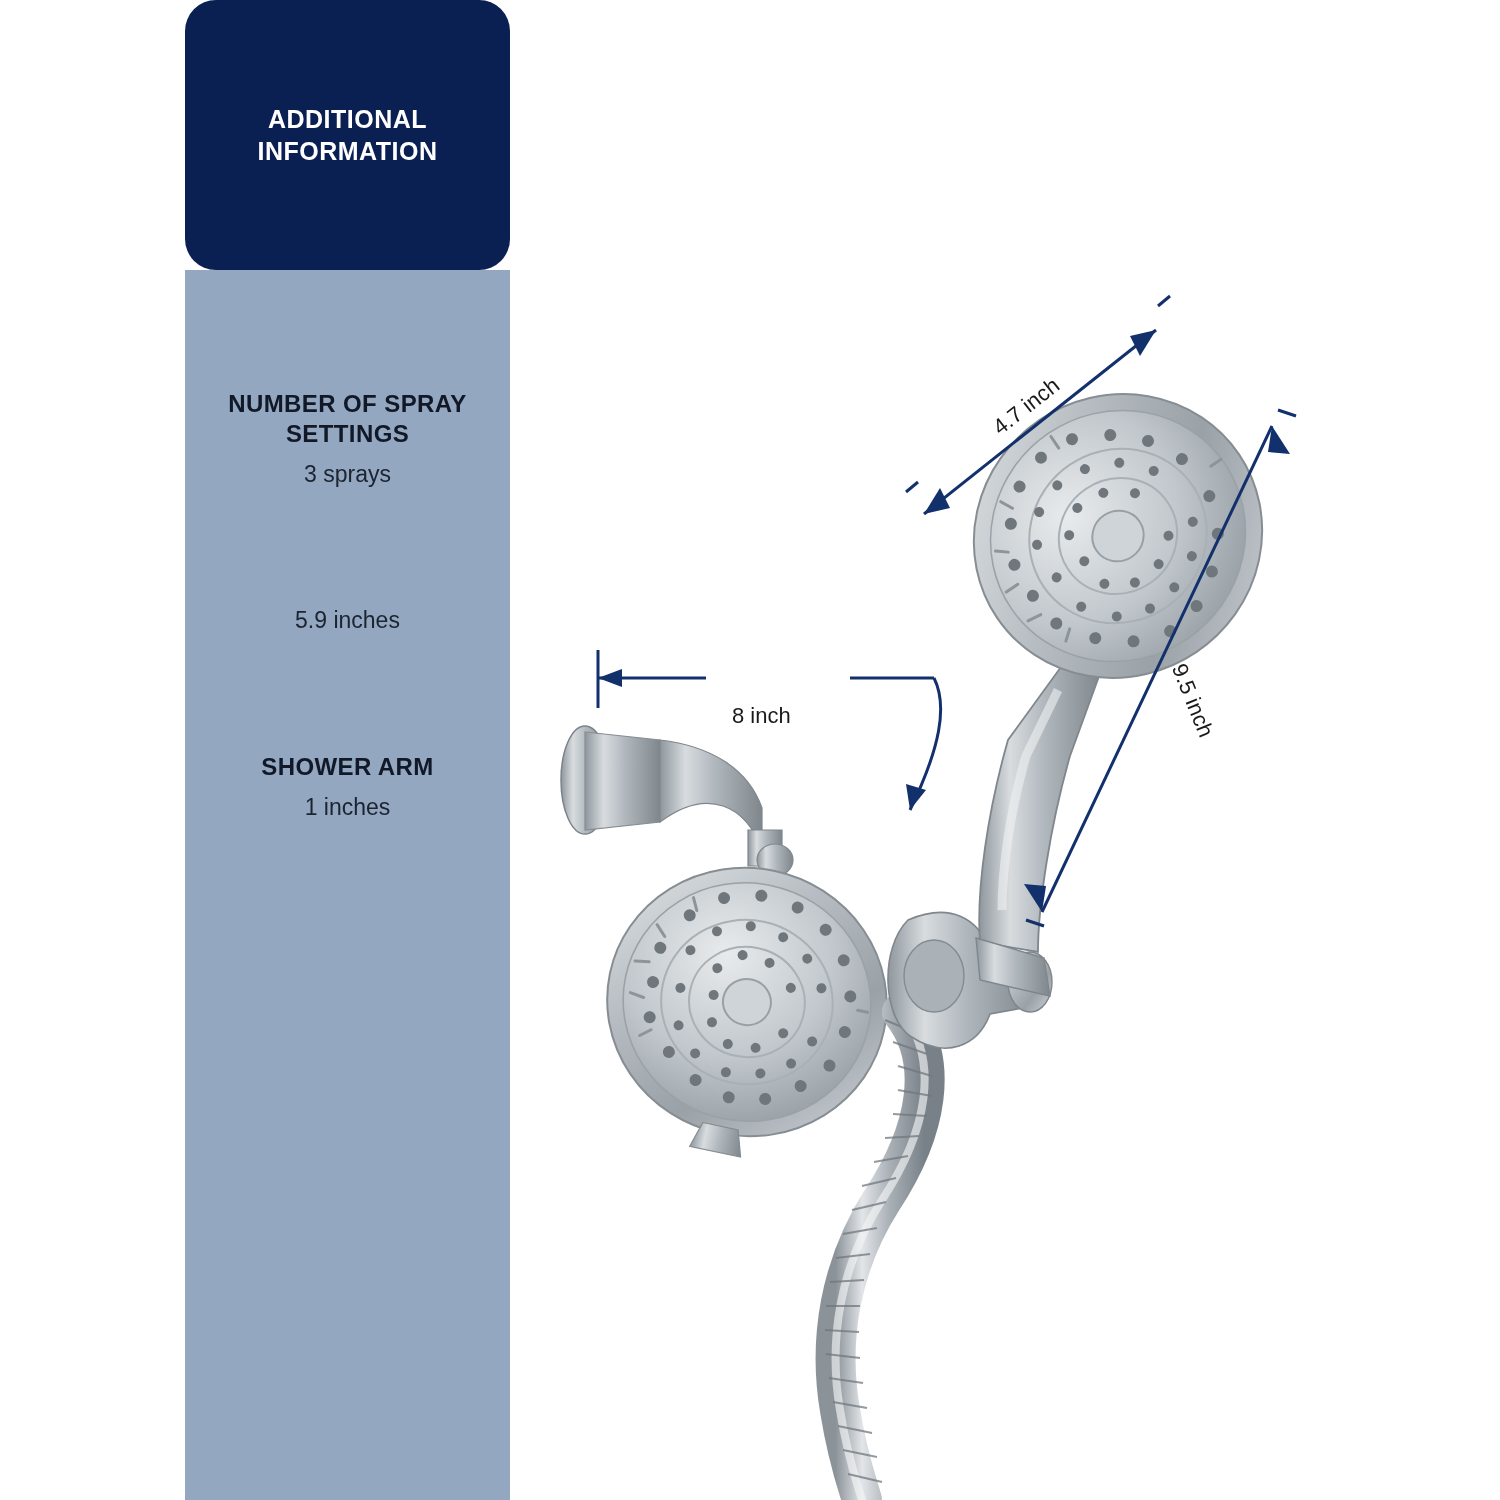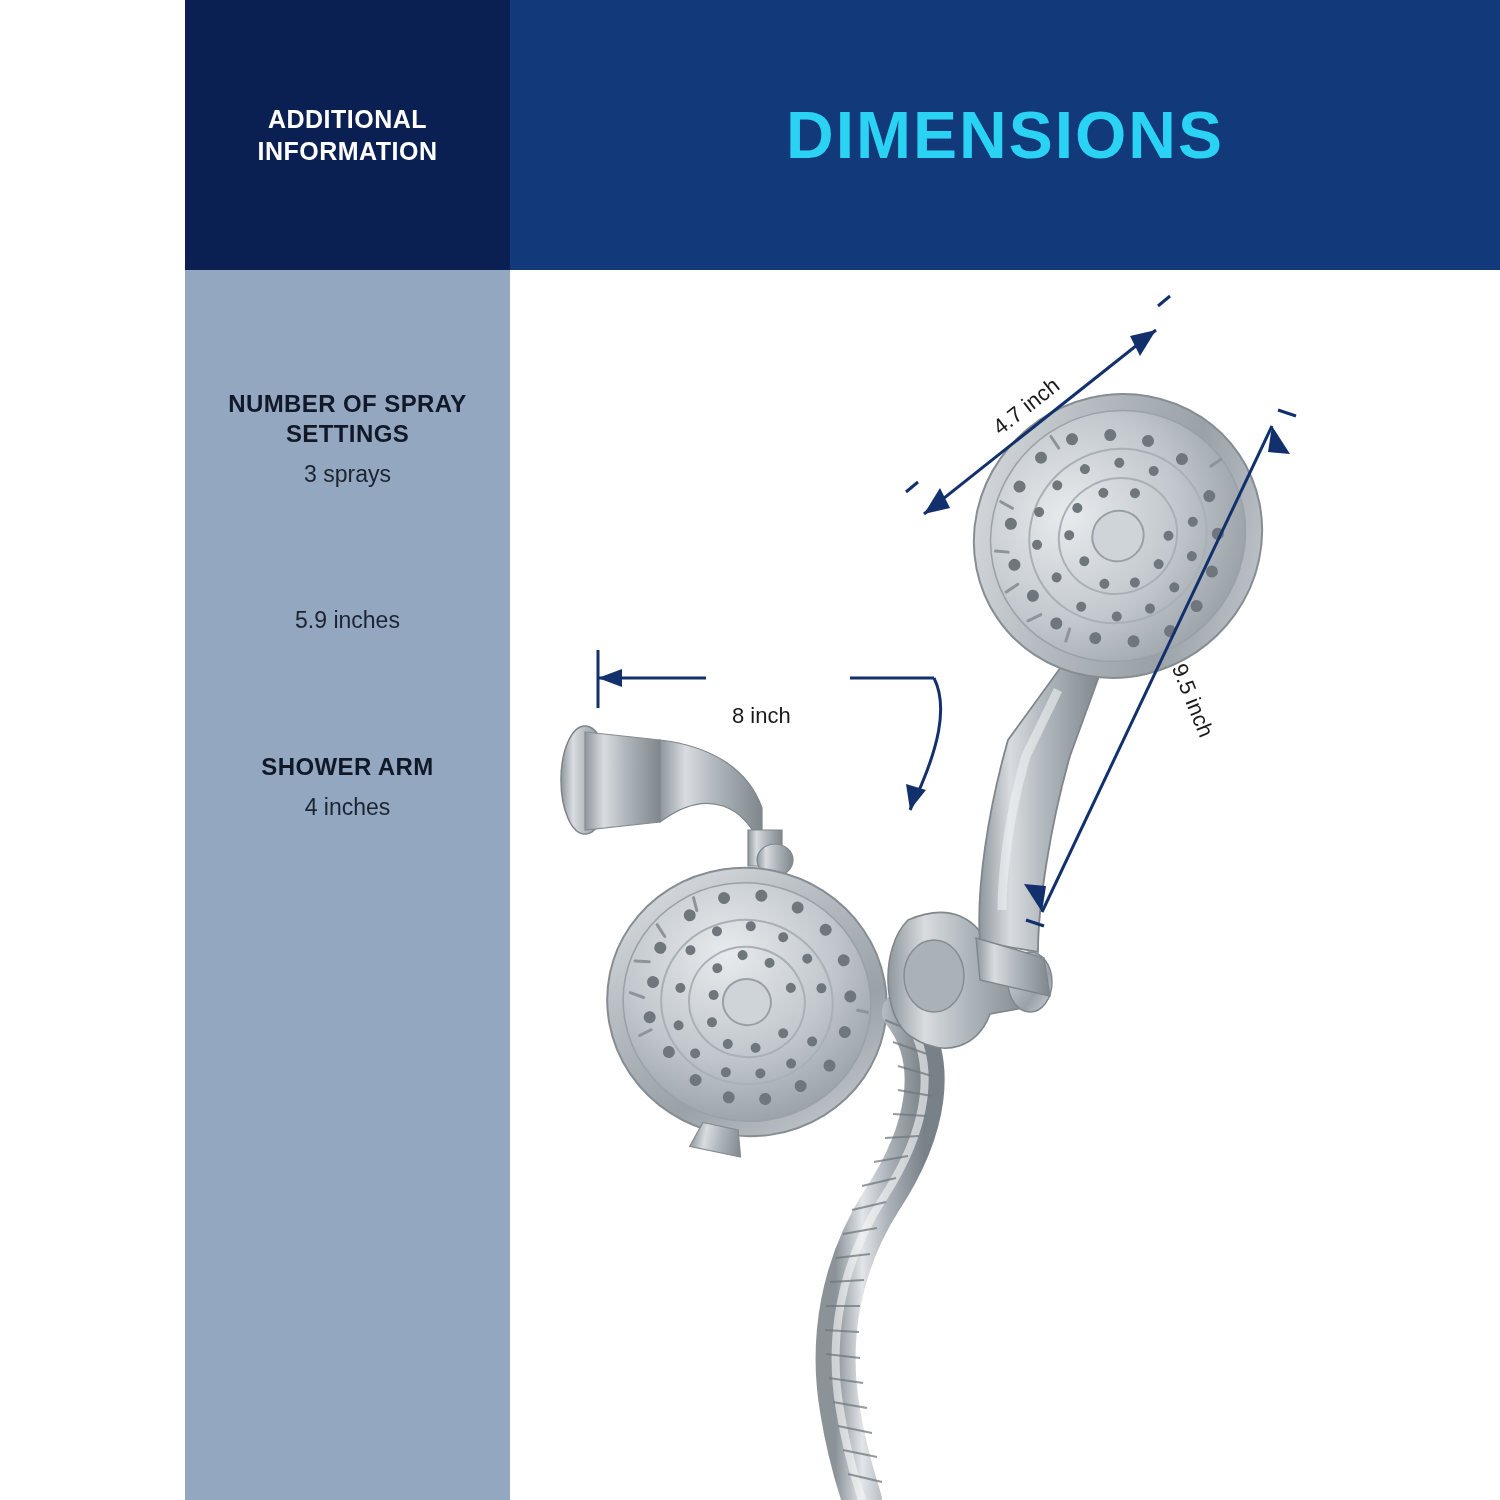--- a/index.html
+++ b/index.html
@@ -35,20 +35,21 @@
   .sidebar-header {
     position: absolute;
     left: 185px; top: 0;
     width: 325px; height: 270px;
     background: #0a1f52;
     display: flex;
     align-items: center;
     justify-content: center;
     box-sizing: border-box;
     padding: 0 18px;
+    border-radius: 31px;
   }
   .sidebar-header-text {
     color: #ffffff;
     font-size: 25px;
     font-weight: bold;
     letter-spacing: 0.5px;
     line-height: 1.28;
     text-align: center;
     text-transform: uppercase;
   }
@@ -137,38 +138,35 @@
 <body>
 
 <div class="page">
 
   <div class="gutter-left"></div>
 
   <div class="sidebar-header">
     <div class="sidebar-header-text">ADDITIONAL INFORMATION</div>
   </div>
 
-  <div class="main-header">
-    <div class="main-header-title">DIMENSIONS</div>
-  </div>
 
   <div class="sidebar">
 
     <div class="spec">
       <div class="spec-label">NUMBER OF SPRAY SETTINGS</div>
       <div class="spec-value">3 sprays</div>
     </div>
 
     <div class="spec">
       <div class="spec-value">5.9 inches</div>
     </div>
 
     <div class="spec">
       <div class="spec-label">SHOWER ARM</div>
-      <div class="spec-value">4 inches</div>
+      <div class="spec-value">1 inches</div>
     </div>
 
   </div>
 
   <div class="canvas">
 
     <svg width="990" height="1230" viewBox="0 0 990 1230">
       <defs>
         <linearGradient id="metal" x1="0" y1="0" x2="1" y2="1">
           <stop offset="0%" stop-color="#e3e6e8"></stop>

